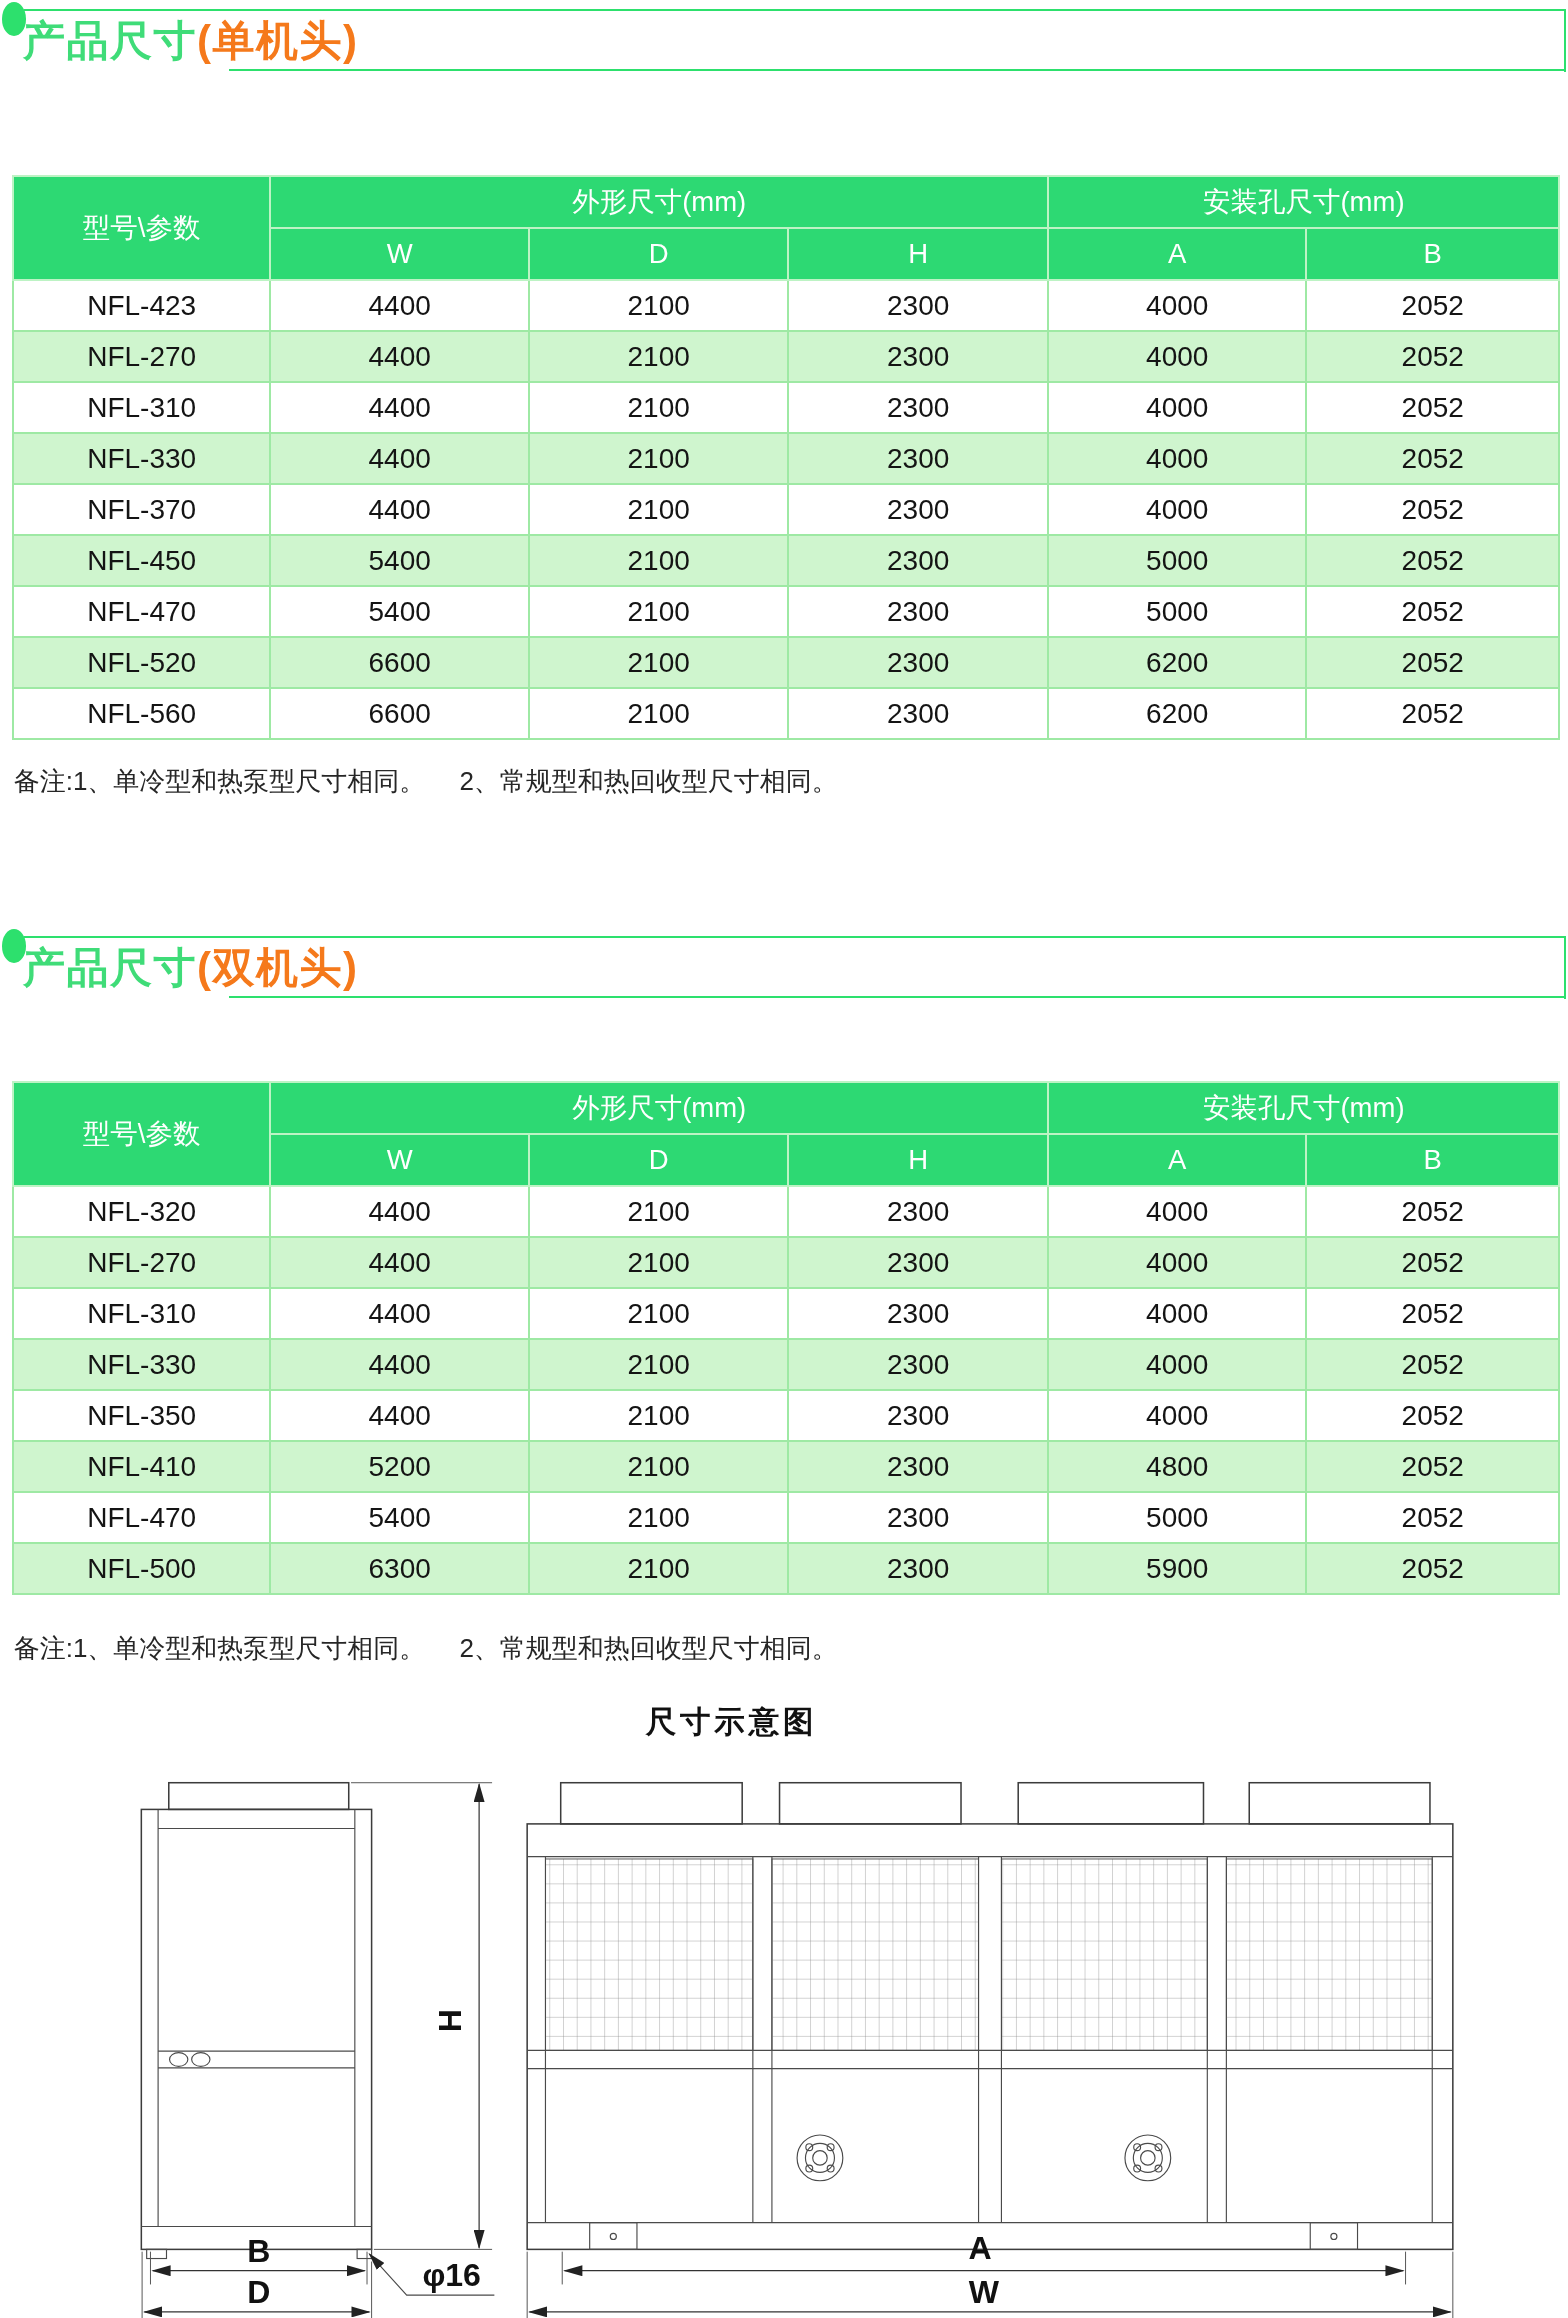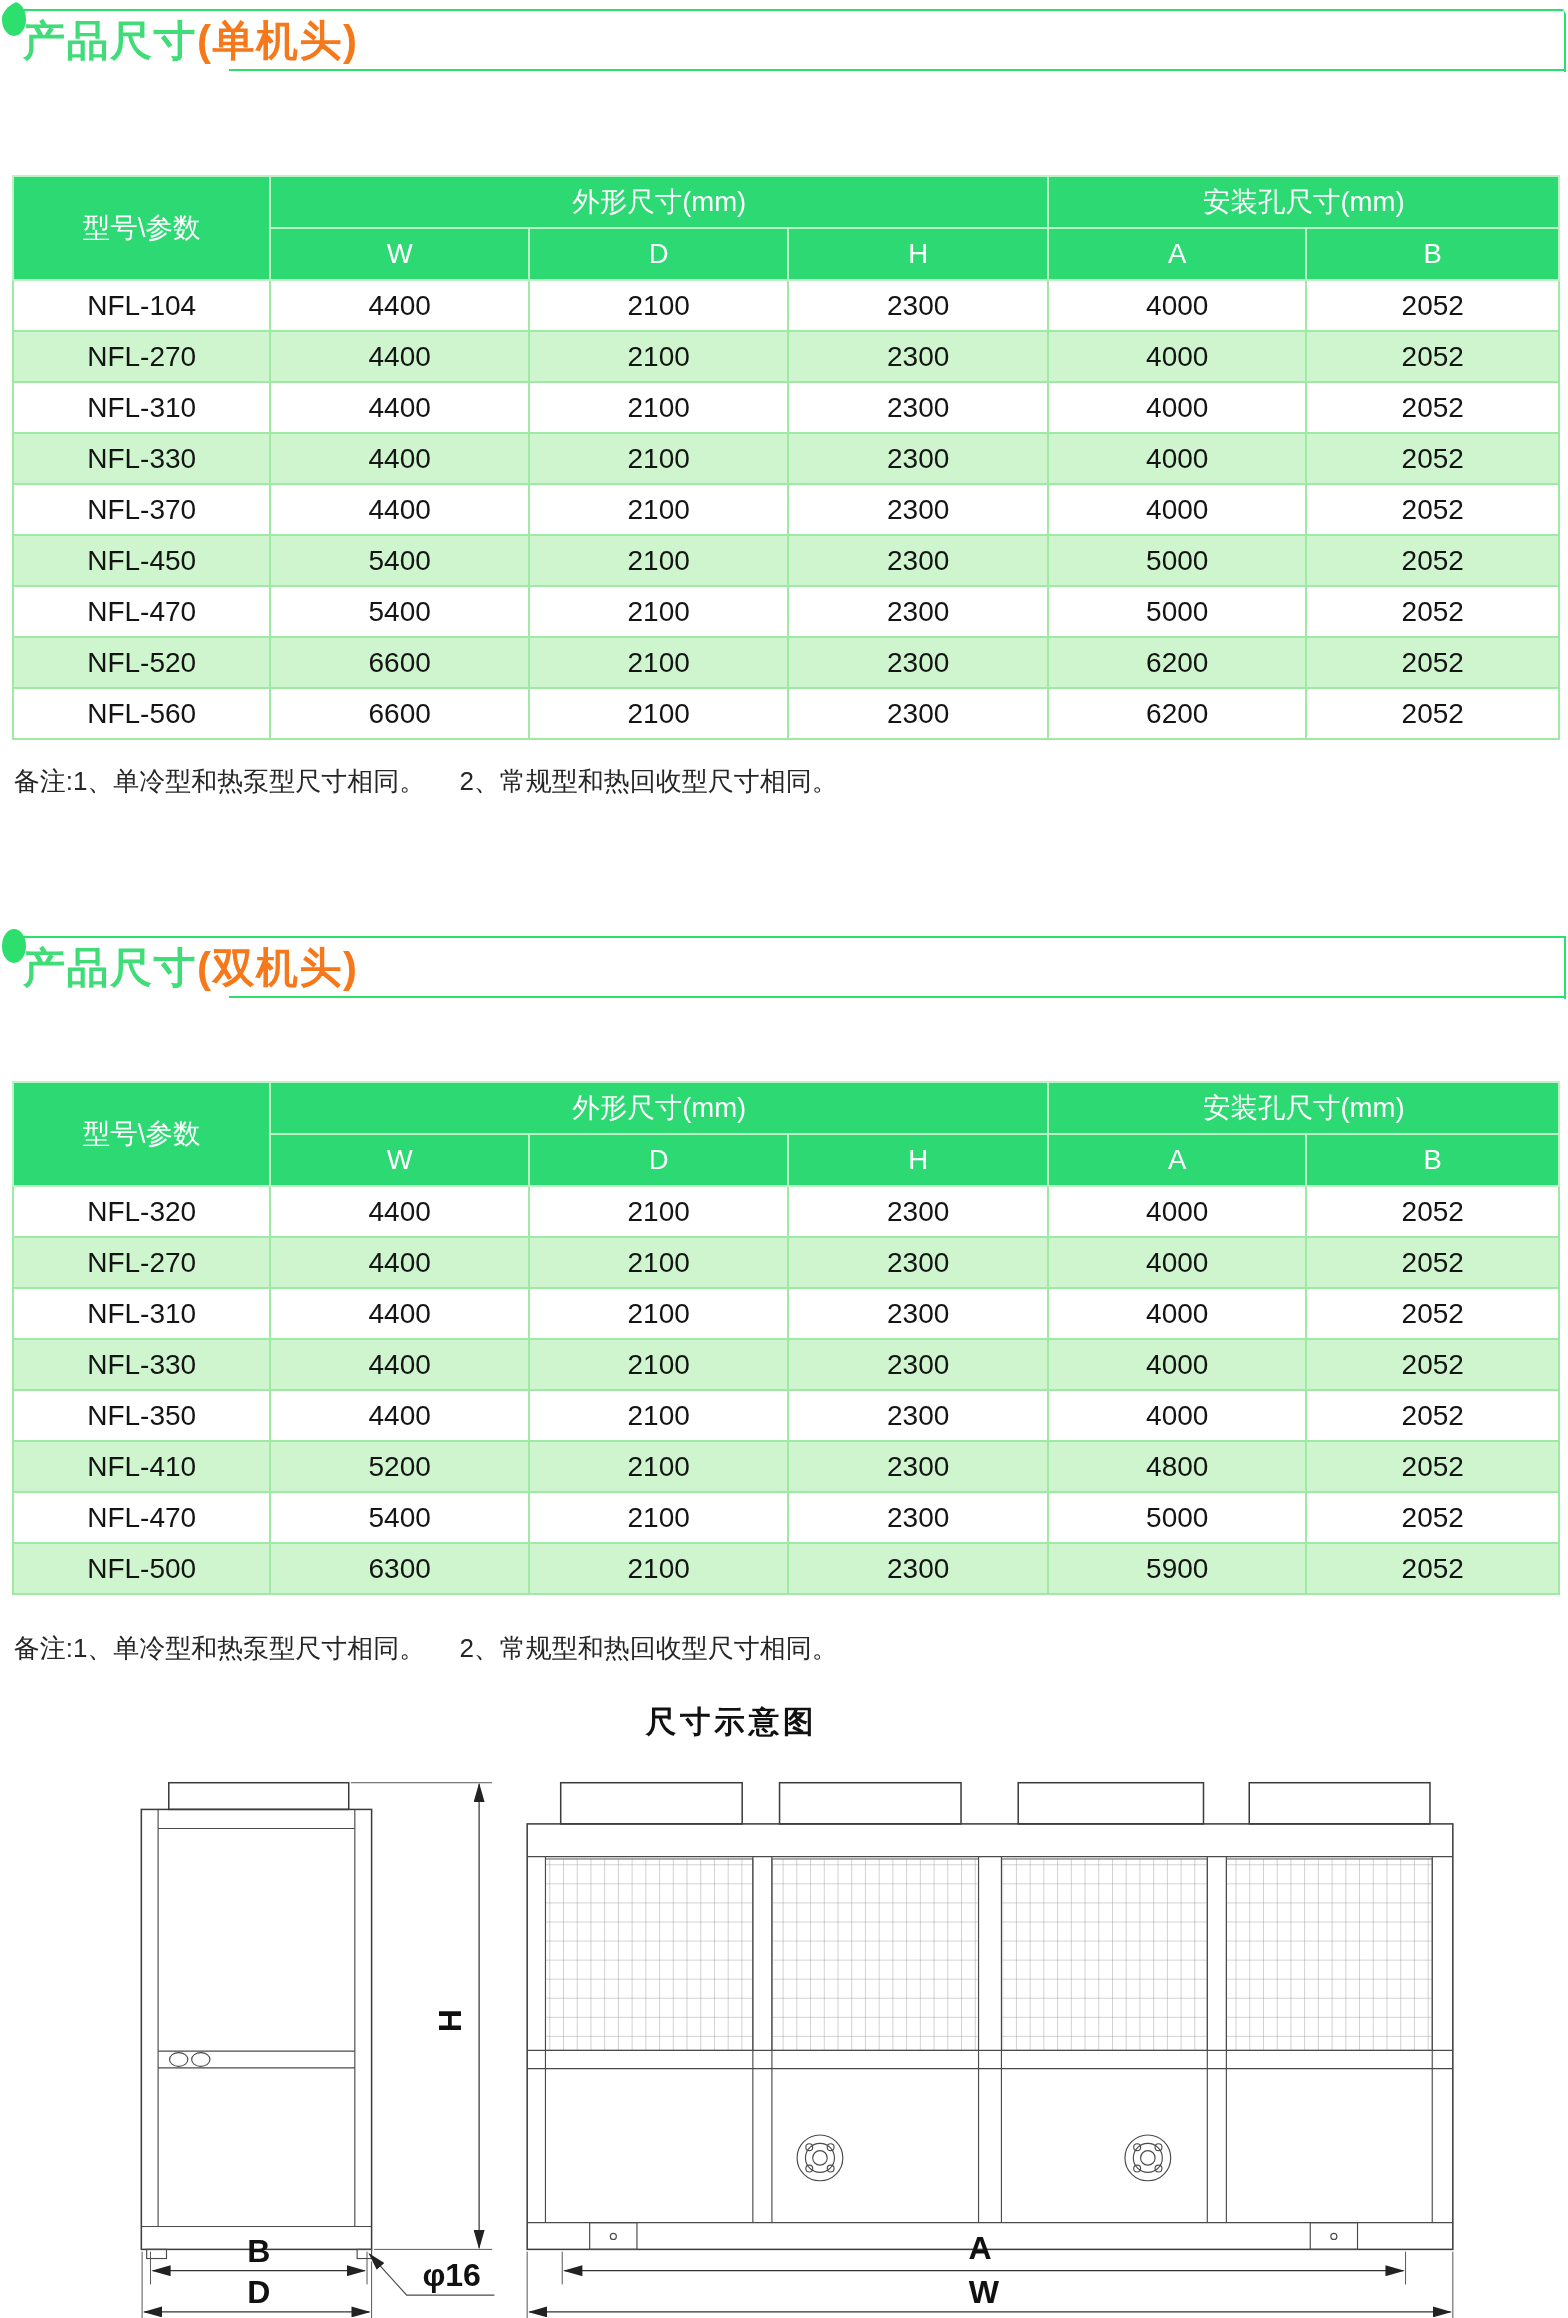--- a/index.html
+++ b/index.html
@@ -1,17 +1,17 @@
 <!DOCTYPE html>
 <html style="font-size:12.2px"><head>
 <meta charset="utf-8">
 <style>
   html,body{margin:0;padding:0;background:#fff;}
   .page{position:relative;width:1569px;height:2319px;background:#fff;overflow:hidden;
-        font-family:"Liberation Sans",sans-serif;border-radius:26px;}
+        font-family:"Liberation Sans",sans-serif;}
 
   
   .sec-head{position:absolute;left:0;width:1569px;height:92px;}
   .dot{position:absolute;left:1.5px;top:2.3px;width:24.4px;height:34px;border-radius:50%;background:#2de06d;}
   .rule-top{position:absolute;left:24.4px;right:3.1px;top:9.2px;height:2.3px;background:#2de06d;}
   .rule-right{position:absolute;right:3.1px;top:9.2px;width:2.3px;height:63px;background:#2de06d;}
   .rule-under{position:absolute;left:229px;right:3.1px;top:69px;height:2.3px;background:#2de06d;}
   .sec-title{position:absolute;left:23px;top:18.3px;margin:0;font-size:42px;font-weight:bold;letter-spacing:1.5px;line-height:1.1;}
   .t-green{color:#3fdc78;}
   .t-orange{color:#f5791b;}
@@ -72,21 +72,21 @@
       <tr>
         <th>W</th>
         <th>D</th>
         <th>H</th>
         <th>A</th>
         <th>B</th>
       </tr>
     </thead>
     <tbody>
         <tr>
-          <td>NFL-104</td>
+          <td>NFL-423</td>
           <td>4400</td>
           <td>2100</td>
           <td>2300</td>
           <td>4000</td>
           <td>2052</td>
         </tr>
         <tr>
           <td>NFL-270</td>
           <td>4400</td>
           <td>2100</td>

